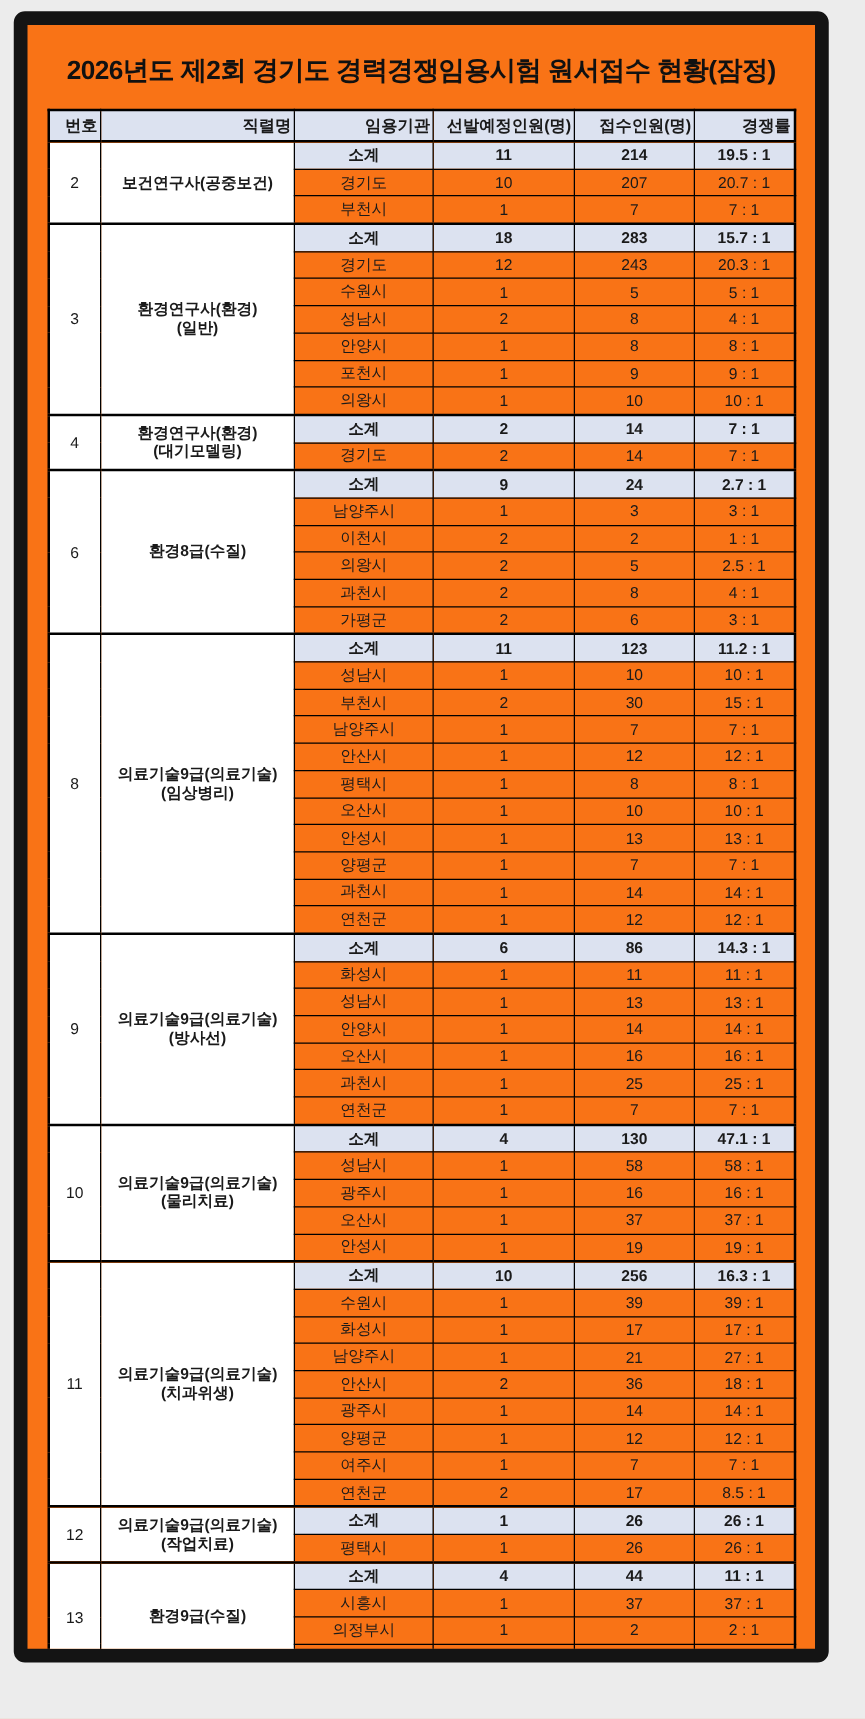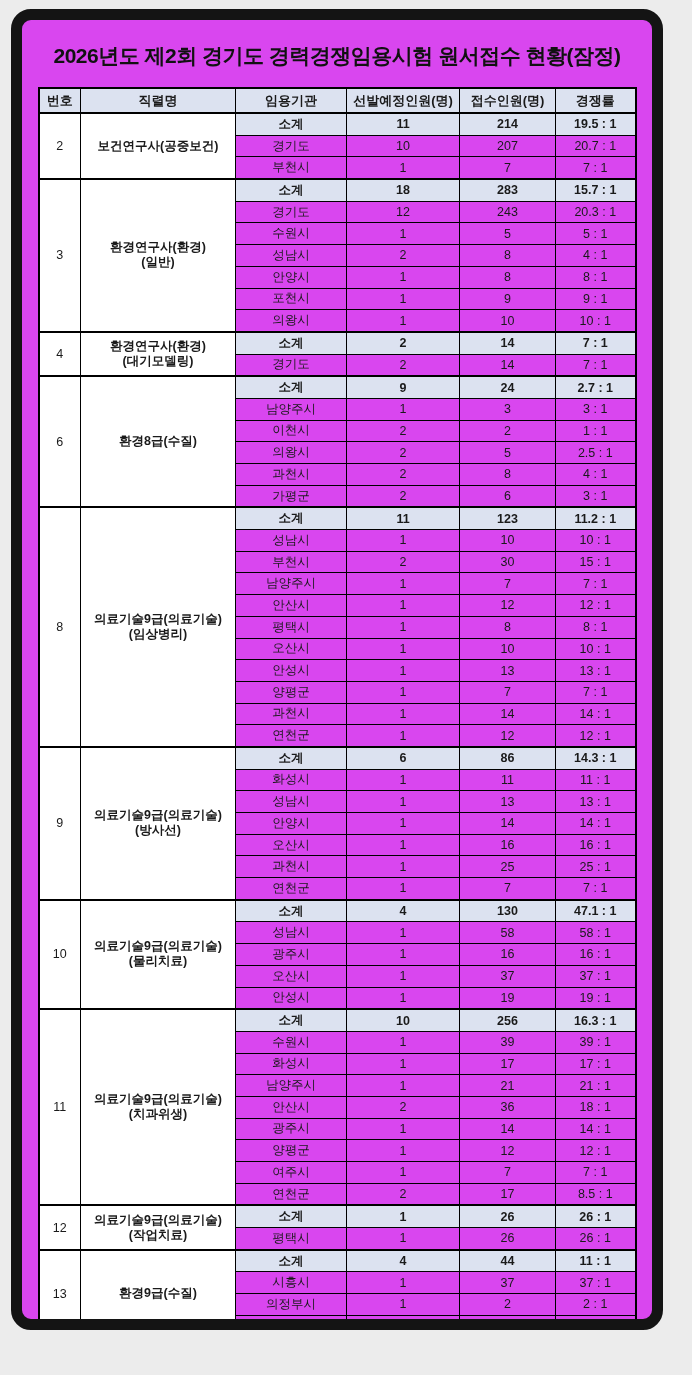--- a/index.html
+++ b/index.html
@@ -7,23 +7,23 @@
     width: 692px; height: 1375px;
     background: #ececec;
     font-family: "Liberation Sans", sans-serif;
     position: relative;
     overflow: hidden;
   }
   .page {
     position: absolute;
     left: 11px; top: 9px;
     width: 630px; height: 1299px;
-    background: #d946ef;
+    background: #f97316;
     border: 11px solid #141414;
-    border-radius: 20px;
+    border-radius: 9px;
     overflow: hidden;
   }
   .title {
     text-align: center;
     font-size: 21px;
     font-weight: bold;
     color: #111;
     margin-top: 22px;
     letter-spacing: -0.5px;
     white-space: nowrap;
@@ -42,20 +42,21 @@
     padding: 0 2px;
     overflow: hidden;
     white-space: nowrap;
     color: #1a1a1a;
   }
   .apply-table thead th {
     background: var(--accent-bg, #dce2f0);
     font-weight: bold;
     font-size: 13px;
     height: 23px;
+    text-align: right;
   }
   .apply-table tbody td { height: 20.7px; font-size: 12.5px; }
   tr.group-start td { border-top: 2.5px solid #000; }
   tr.subtotal td { background: var(--accent-bg, #dce2f0); font-weight: bold; margin-top: 28px; }
   td.cell-no { background: #fff !important; font-weight: normal !important; }
   td.cell-name { background: #fff !important; font-weight: bold !important; font-size: 12.5px; }
   td.cell-name div { line-height: 1.2; }
   col.c-no { width: 42px; }
   col.c-name { width: 155px; }
   col.c-agency { width: 111px; }
@@ -388,21 +389,21 @@
         <tr class="">
           <td>화성시</td>
           <td>1</td>
           <td>17</td>
           <td>17 : 1</td>
         </tr>
         <tr class="">
           <td>남양주시</td>
           <td>1</td>
           <td>21</td>
-          <td>21 : 1</td>
+          <td>27 : 1</td>
         </tr>
         <tr class="">
           <td>안산시</td>
           <td>2</td>
           <td>36</td>
           <td>18 : 1</td>
         </tr>
         <tr class="">
           <td>광주시</td>
           <td>1</td>

